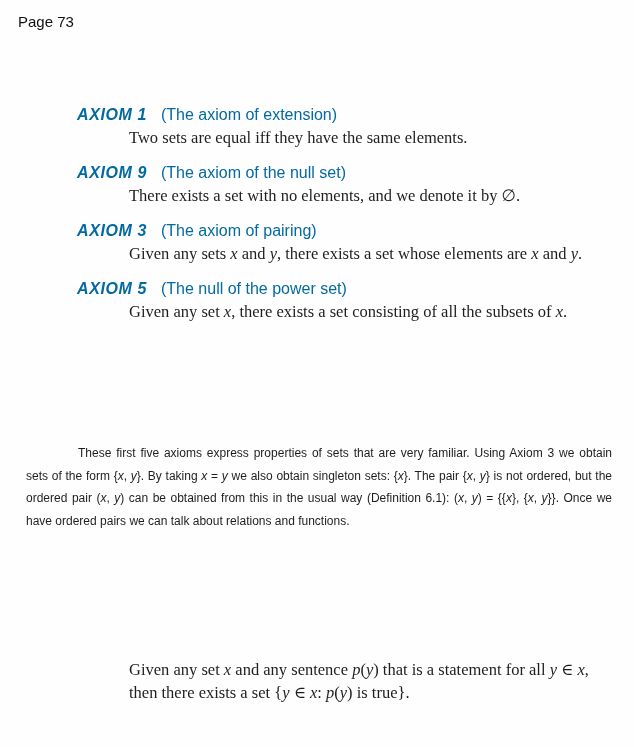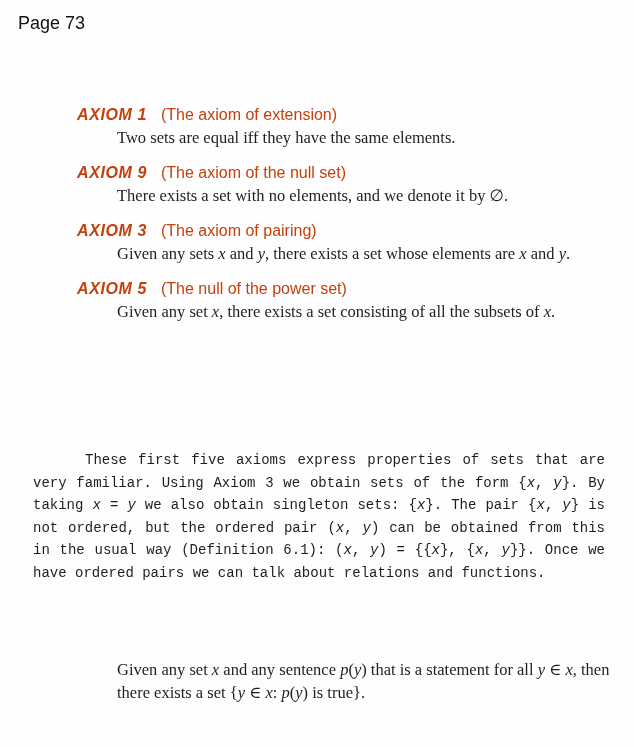--- a/index.html
+++ b/index.html
@@ -13,69 +13,69 @@
     height: 747px;
     background: #fefefe;
     color: #1e1e1e;
     overflow: hidden;
   }
   .page-label {
     position: absolute;
     left: 18px;
     top: 13px;
     font-family: "Liberation Sans", "DejaVu Sans", sans-serif;
-    font-size: 18px;
+    font-size: 15px;
     color: #111;
   }
   .axioms-top {
     position: absolute;
     top: 103px;
     left: 77px;
     right: 20px;
   }
   .axiom {
     margin: 0 0 12px 0;
   }
   .axiom-head {
     font-family: "Liberation Sans", "DejaVu Sans", sans-serif;
     font-size: 16px;
     line-height: 23px;
-    color: #c2410c;
+    color: #0369a1;
     white-space: nowrap;
   }
   .axiom-name {
     font-weight: bold;
     font-style: italic;
     letter-spacing: 0.6px;
   }
   .axiom-title {
     margin-left: 14px;
     font-style: normal;
     font-weight: normal;
   }
   .axiom-body {
     font-family: "Liberation Serif", "DejaVu Serif", serif;
     font-size: 16.5px;
     line-height: 23px;
-    margin-left: 40px;
+    margin-left: 52px;
     max-width: 496px;
   }
   .para-block {
     position: absolute;
     top: 441px;
     left: 25px;
     width: 588px;
   }
   .para {
-    font-family: Liberation Mono, monospace;
-    font-size: 14px;
+    font-family: Liberation Sans, sans-serif;
+    font-size: 12px;
     line-height: 22.5px;
     text-align: justify;
     text-indent: 52px;
-    margin: 8px;
+    margin: 1px;
   }
   .axiom-six {
     position: absolute;
     top: 658px;
     left: 77px;
     right: 20px;
   }
   .it {
     font-style: italic;
   }

